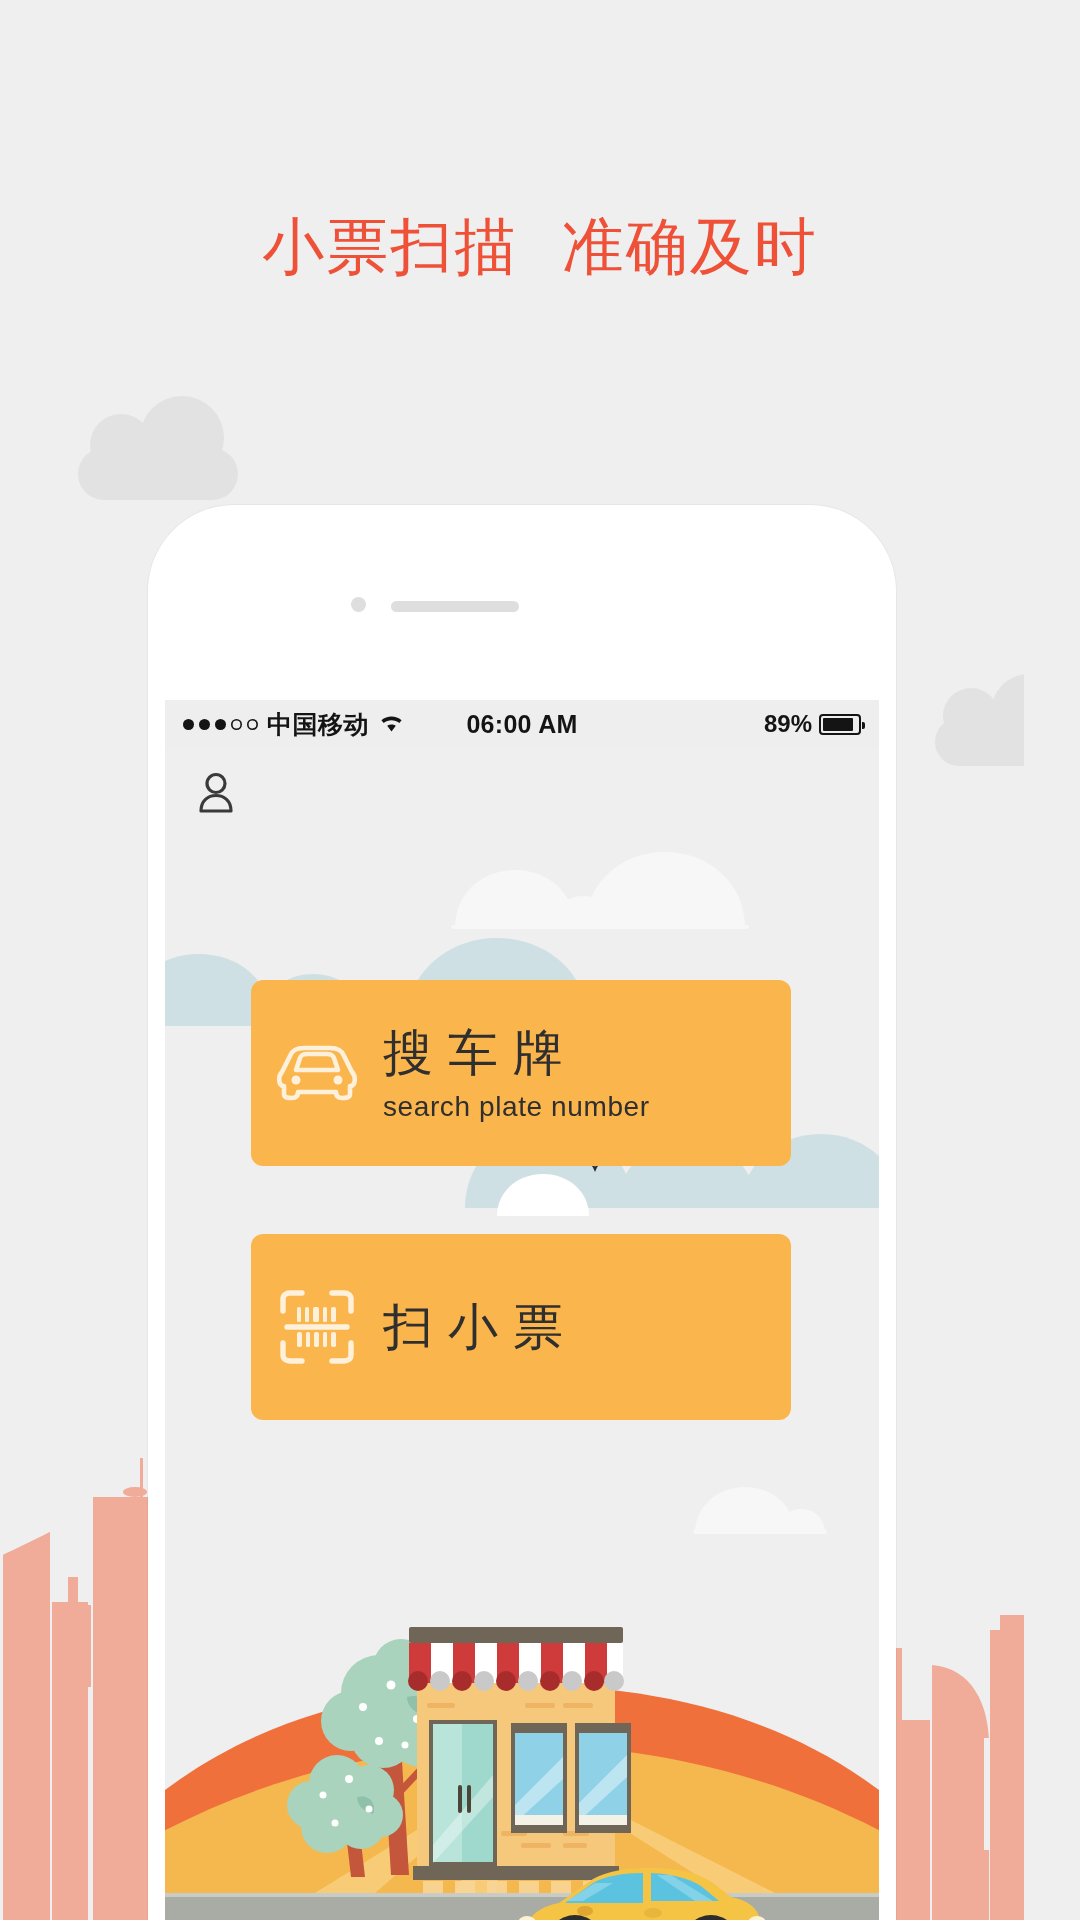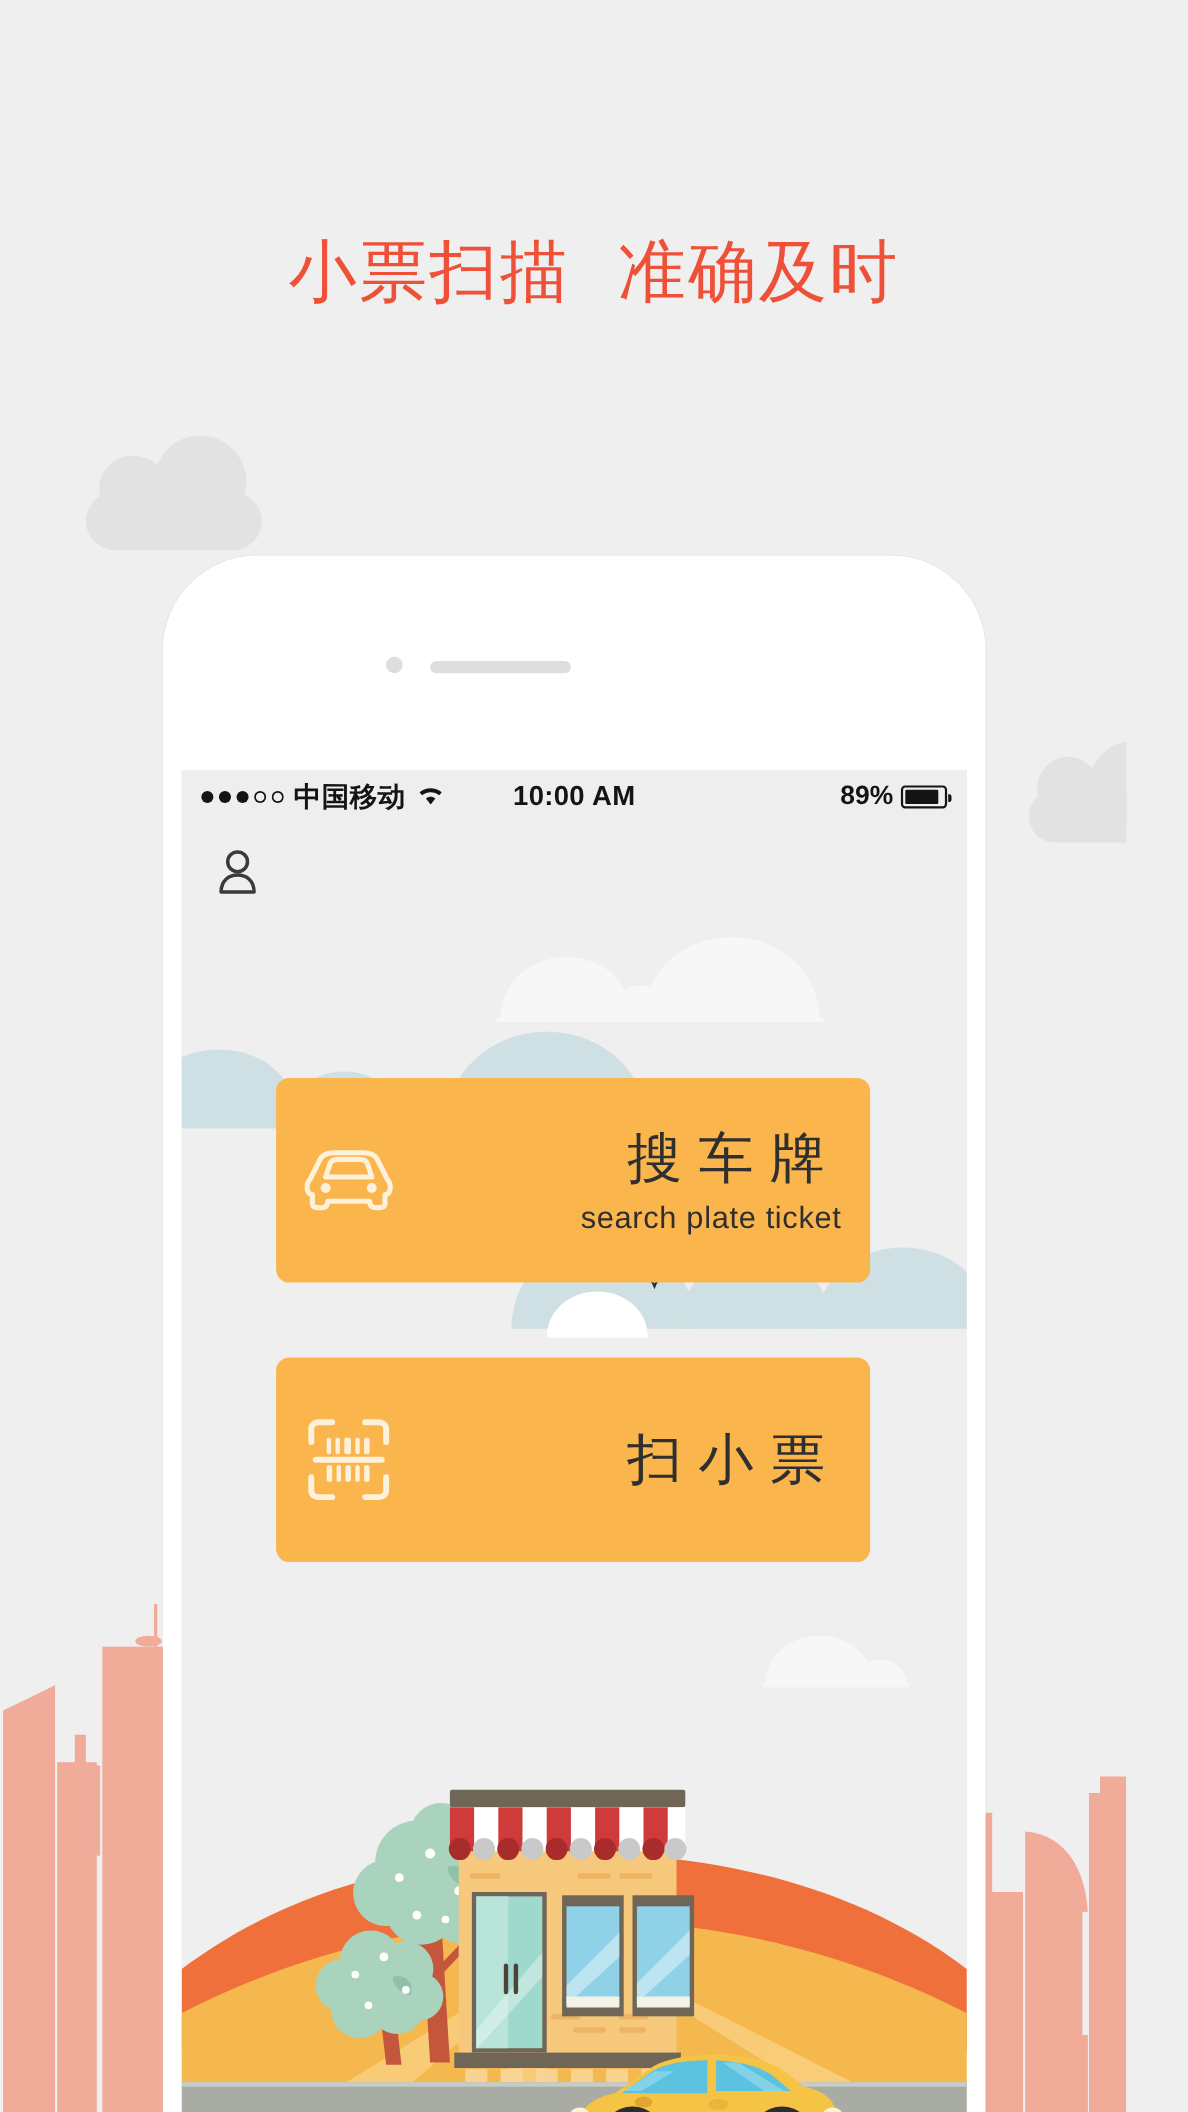--- a/index.html
+++ b/index.html
@@ -157,21 +157,21 @@
   #btnSearchPlate { top: 232px; }
   #btnScanTicket  { top: 486px; }
 
   .btn-icon {
     width: 132px;
     display: flex;
     justify-content: center;
     align-items: center;
     flex: 0 0 132px;
   }
-  .btn-text { flex: 1; text-align: right; padding-right: 26px; }
+  .btn-text { flex: 1; text-align: left; padding-right: 26px; }
   .btn-title {
     font-size: 50px;
     color: #2f2f2f;
     letter-spacing: 15px;
     text-indent: 15px;
     font-family: "DejaVu Sans", "Liberation Sans", sans-serif;
     line-height: 1.18;
   }
   .btn-sub {
     font-size: 28px;
@@ -235,21 +235,21 @@
               <i class="dot"></i>
             <i class="dot open"></i>
               <i class="dot open"></i>
           </span>
           <span id="carrier">中国移动</span>
           <svg width="27" height="20" viewBox="0 0 27 20">
             <path d="M13.5 17.4 L9.2 11.8 C11.8 9.9 15.2 9.9 17.8 11.8 Z" fill="#141414"></path>
             <path d="M3.4 6.2 C9.3 1.3 17.7 1.3 23.6 6.2 L21.3 9.0 C16.7 5.2 10.3 5.2 5.7 9.0 Z" fill="#141414"></path>
           </svg>
         </div>
-        <div id="sbMid">10:00 AM</div>
+        <div id="sbMid">06:00 AM</div>
         <div id="sbRight">
           <span id="battPct">89%</span>
           <span class="battery">
               <i></i>
             </span>
         </div>
       </div>
 
       <div id="appBody">
 
@@ -472,21 +472,21 @@
                        C 62 10, 68 12, 70 18 L78 34 C 82 38, 82 48, 76 48
                        L76 56 C 76 60, 72 60, 68 60 C 64 60, 62 58, 62 54
                        L24 54 C 24 58, 22 60, 18 60 C 14 60, 10 60, 10 56 Z" fill="none" stroke="#fdf1dc" stroke-width="4.6" stroke-linejoin="round"></path>
               <path d="M22 32 L26 20 C 27 17, 30 16, 33 16 L53 16 C 56 16, 59 17, 60 20 L64 32 Z" fill="none" stroke="#fdf1dc" stroke-width="4.6" stroke-linejoin="round"></path>
               <circle cx="22" cy="42" r="4.5" fill="#fdf1dc"></circle>
               <circle cx="64" cy="42" r="4.5" fill="#fdf1dc"></circle>
             </svg>
           </span>
           <span class="btn-text">
             <span class="btn-title">搜车牌</span>
-            <span class="btn-sub" style="display:block;">search plate ticket</span>
+            <span class="btn-sub" style="display:block;">search plate number</span>
           </span>
         </div>
 
         <div class="action-btn" id="btnScanTicket">
           <span class="btn-icon">
             <svg width="80" height="80" viewBox="0 0 80 80">
               <g fill="none" stroke="#fdf1dc" stroke-width="5.4" stroke-linecap="round" stroke-linejoin="round">
                 <path d="M6 24 L6 12 C 6 8, 9 6, 13 6 L25 6"></path>
                 <path d="M55 6 L67 6 C 71 6, 74 8, 74 12 L74 24"></path>
                 <path d="M74 56 L74 68 C 74 72, 71 74, 67 74 L55 74"></path>

